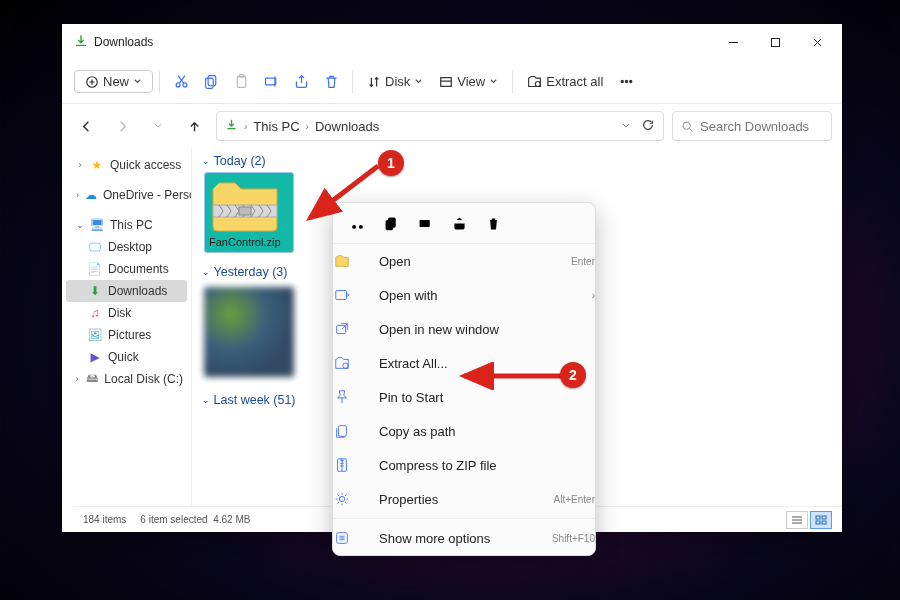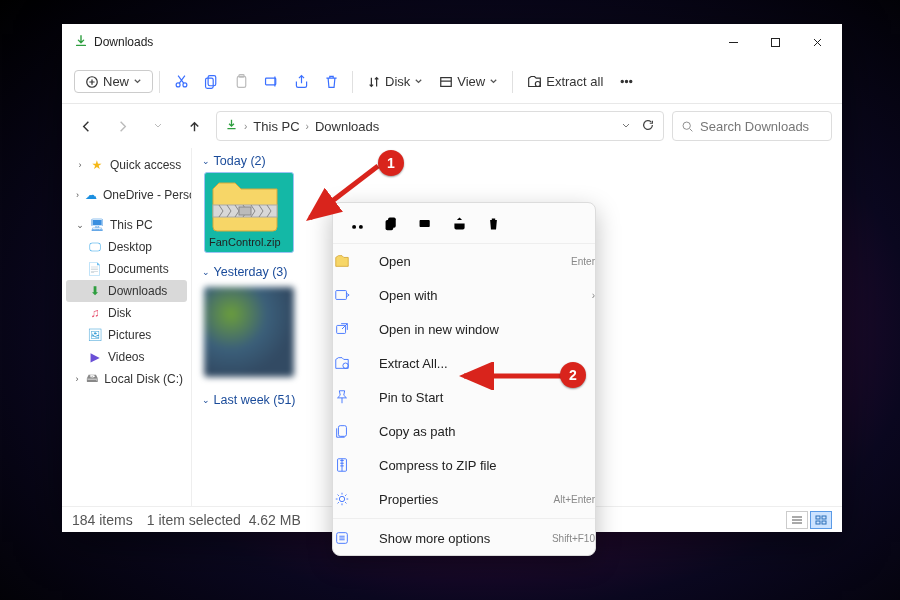--- a/index.html
+++ b/index.html
@@ -34,21 +34,21 @@
   .sb-item .caret { width:8px; color:#555; font-size:9px; text-align:center; }
   .sb-icon { width:14px; height:14px; display:inline-flex; align-items:center; justify-content:center; }
   .content { flex:1; position:relative; overflow:hidden; padding:0 8px; }
   .group-hdr { font-size:12.5px; color:#1a4b9a; padding:6px 0 4px 2px; display:flex; align-items:center; gap:4px; }
   .group-hdr .caret { font-size:9px; color:#1a4b9a; }
   .file-tile { width:90px; display:flex; flex-direction:column; align-items:flex-start; gap:3px; padding:4px; border:1px solid #9cc3f5; background:#14b8a6; border-radius:3px; }
   .file-name { font-size:11px; color:#222; text-align:center; }
   .zip-folder { width:72px; height:56px; position:relative; }
   .blur-tile { width:90px; height:90px; border-radius:3px; background: radial-gradient(circle at 30% 30%, #6b9e3b 0%, #3b5f7a 40%, #324a63 70%); filter: blur(3px); margin:4px 0 0 4px; }
   
-  .status { height:26px; border-top:1px solid #eee; display:flex; align-items:center; padding:0 10px; font-size:14px; color:#555; gap:14px; }
+  .status { height:26px; border-top:1px solid #eee; display:flex; align-items:center; padding:0 10px; font-size:10px; color:#555; gap:14px;margin-left:11px; }
   .status .right { margin-left:auto; display:flex; gap:2px; }
   .viewtoggle { width:22px; height:18px; border:1px solid #ccc; display:flex; align-items:center; justify-content:center; }
   .viewtoggle.active { background:#cde3ff; border-color:#5a9ae6; }
   
   .ctxmenu { position:absolute; top:202px; left:332px; width:264px; background:#fbfbfb; border:1px solid #dcdcdc; border-radius:8px; box-shadow:0 8px 24px rgba(0,0,0,0.25); font-size:13px; color:#222; overflow:hidden; }
   .ctx-iconrow { display:flex; gap:14px; padding:10px 14px; border-bottom:1px solid #eee; }
   .ctx-iconrow .ci { width:20px; height:20px; display:flex; align-items:center; justify-content:center; color:#3a6fff; }
   .ctx-item { display:flex; align-items:center; gap:28px; padding:8px 0; }
   .ctx-item .ci { width:18px; height:18px; display:flex; align-items:center; justify-content:center; color:#3a6fff; }
   .ctx-item .hint { margin-left:auto; font-size:10px; color:#888; }
@@ -255,21 +255,21 @@
       <div class="sb-item sub2">
           <span class="sb-icon" style="color:#e64b6b">♫</span>
           <span>Disk</span>
         </div>
       <div class="sb-item sub2">
           <span class="sb-icon" style="color:#3a9ed6">🖼</span>
           <span>Pictures</span>
         </div>
       <div class="sb-item sub2">
           <span class="sb-icon" style="color:#6a4fd6">▶</span>
-          <span>Videos</span>
+          <span>Quick</span>
         </div>
       <div class="sb-item sub2">
           <span class="caret" style="margin-left:-14px">›</span>
           <span class="sb-icon" style="color:#888">🖴</span>
           <span>Local Disk (C:)</span>
         </div>
     </div>
 
     <div class="content">
       <div class="group-hdr">
@@ -294,21 +294,21 @@
       <div class="blur-tile"></div>
       <div class="group-hdr" style="margin-top:10px">
           <span class="caret">⌄</span>
           <span>Last week (51)</span>
         </div>
     </div>
   </div>
 
   <div class="status">
     <span>184 items</span>
-    <span><span>1 item selected</span>&nbsp;&nbsp;<span>4.62 MB</span></span>
+    <span><span>6 item selected</span>&nbsp;&nbsp;<span>4.62 MB</span></span>
     <div class="right">
       <div class="viewtoggle">
           <svg width="12" height="10">
             <path d="M1 2h10M1 5h10M1 8h10" stroke="#555"></path>
           </svg>
         </div>
       <div class="viewtoggle active">
           <svg width="12" height="10">
             <rect x="1" y="1" width="4" height="3" stroke="#2a6fb8" fill="none"></rect>
             <rect x="7" y="1" width="4" height="3" stroke="#2a6fb8" fill="none"></rect>

